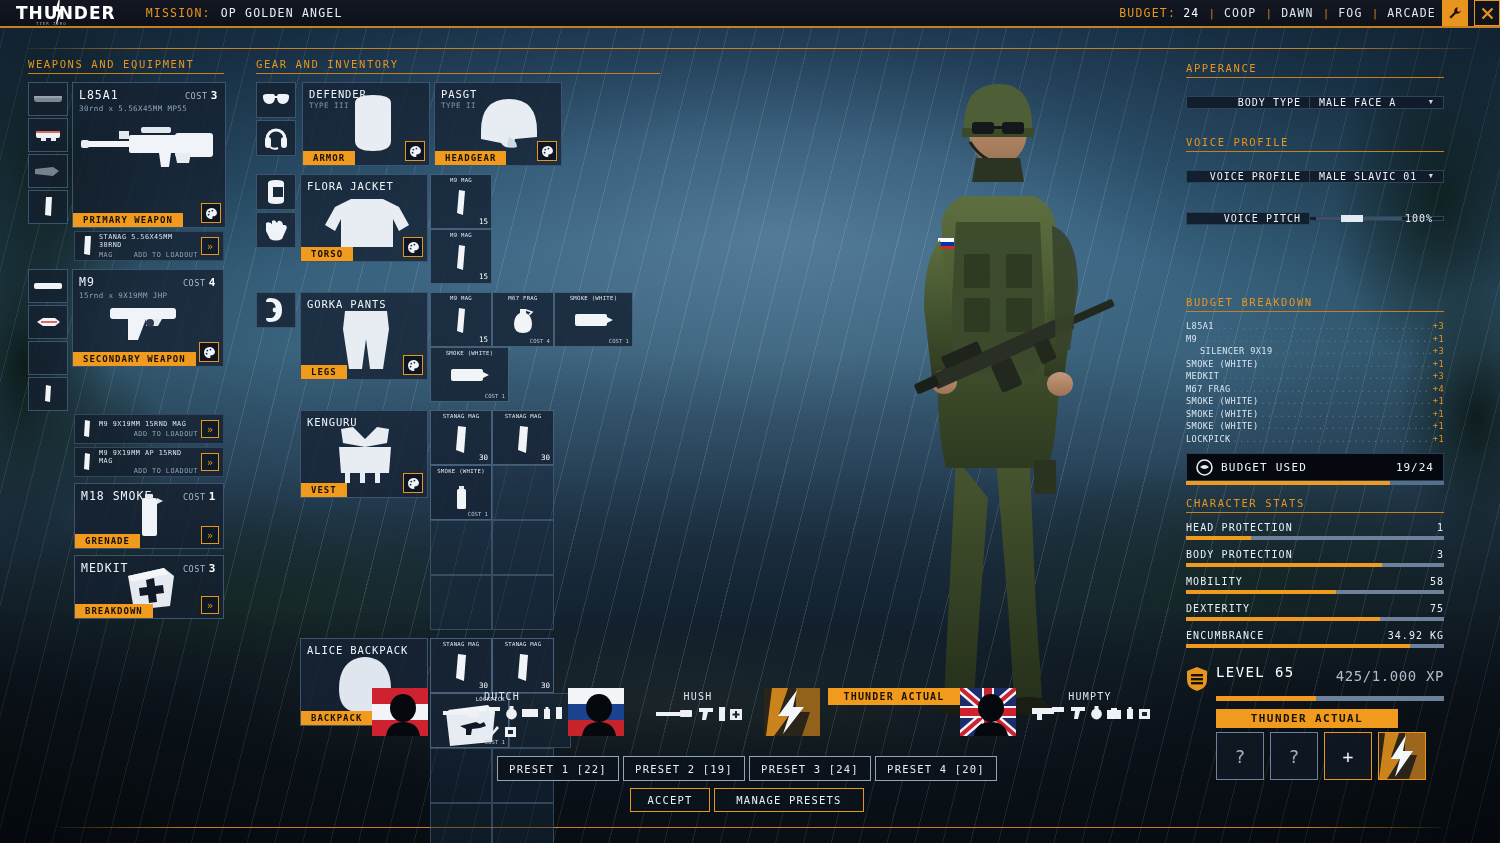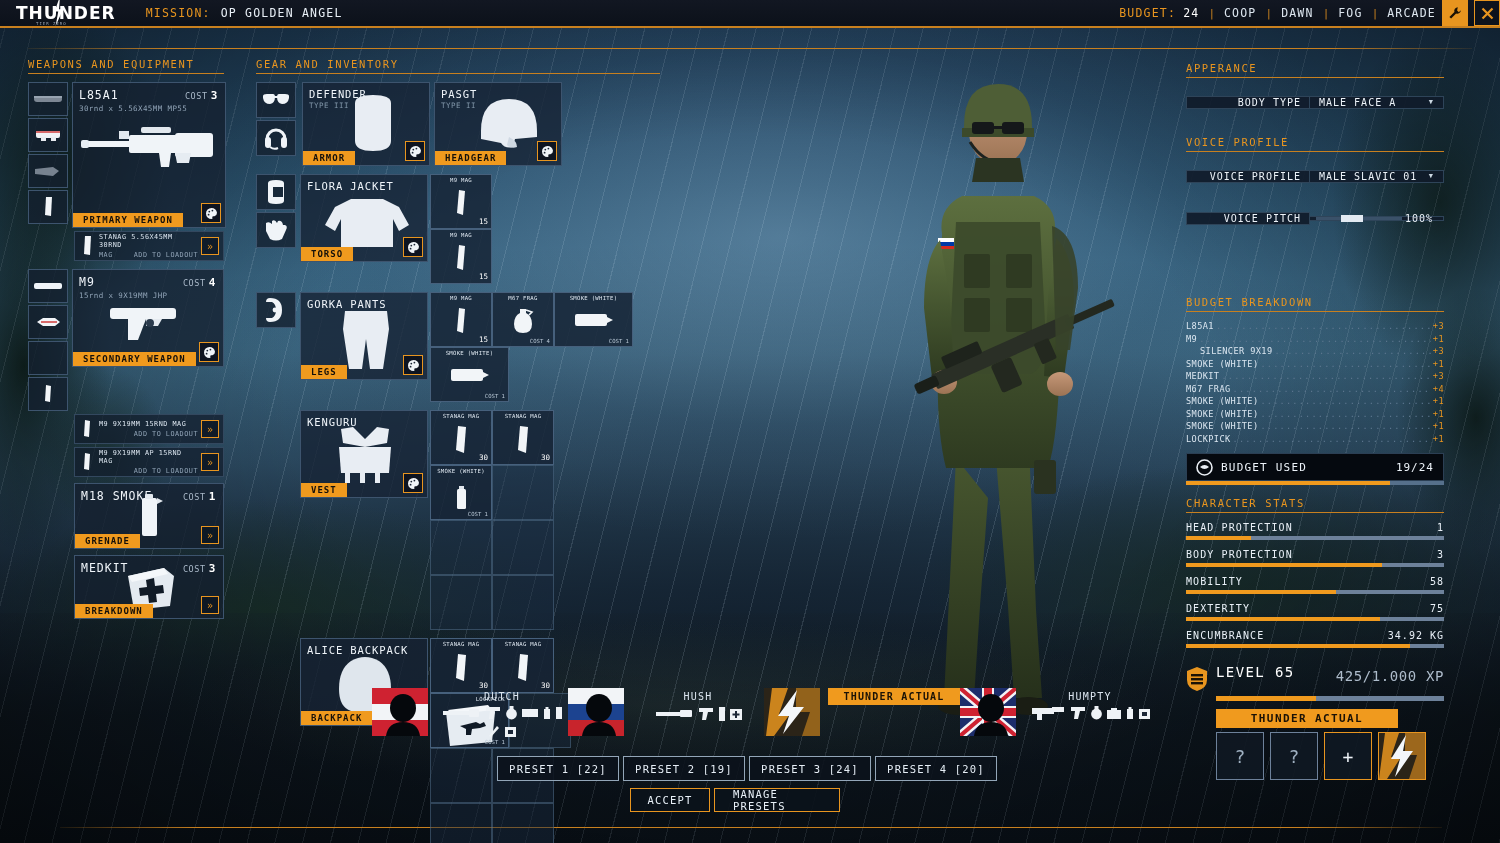--- a/index.html
+++ b/index.html
@@ -1193,14 +1193,14 @@
 </div>
 
 <div id="presets">
   <div class="preset">PRESET 1 [22]</div>
   <div class="preset">PRESET 2 [19]</div>
   <div class="preset">PRESET 3 [24]</div>
   <div class="preset">PRESET 4 [20]</div>
 </div>
 <div id="actions">
   <div class="actbtn" style="width:80px;">ACCEPT</div>
-  <div class="actbtn" style="width:126px;">MANAGE PRESETS</div>
+  <div class="actbtn" style="width:150px;text-align:right;">MANAGE PRESETS</div>
 </div>
 
 </body></html>

